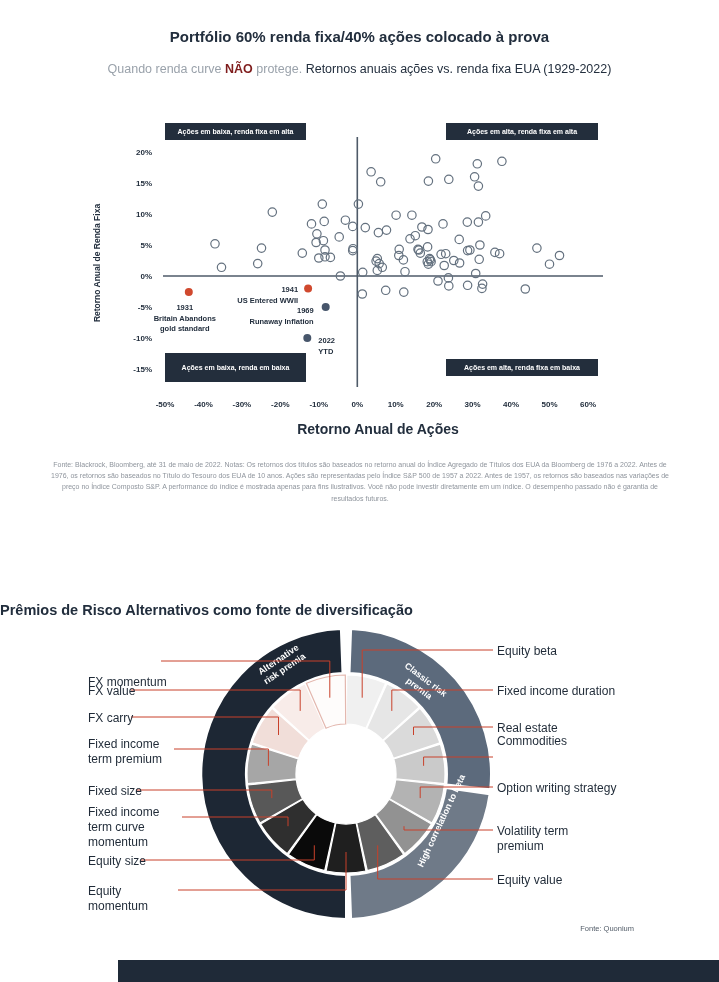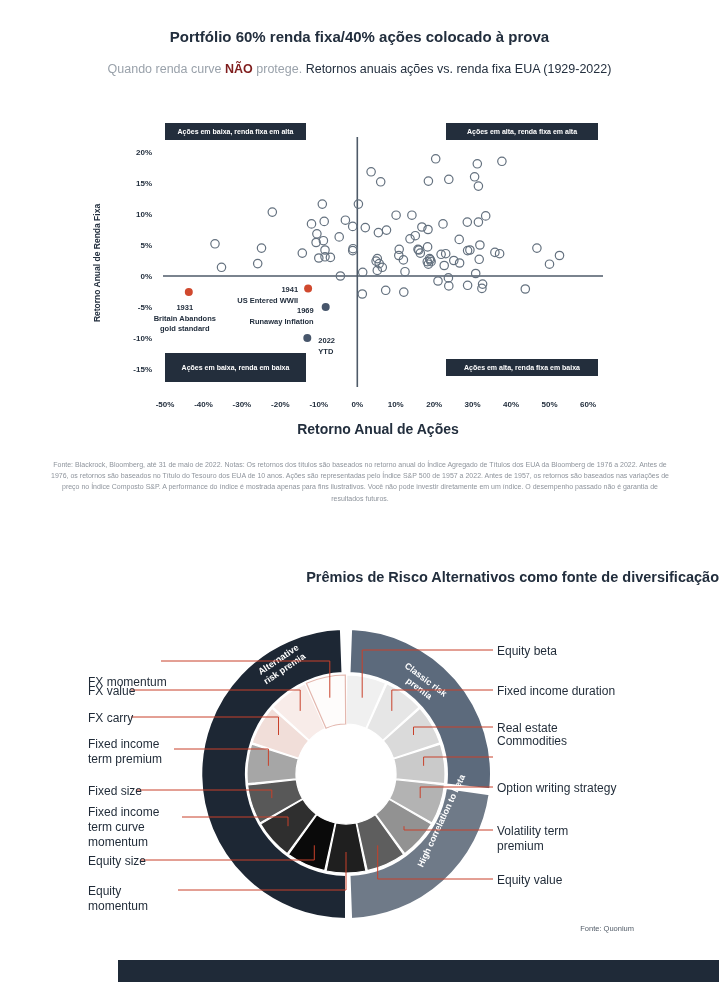--- a/index.html
+++ b/index.html
@@ -20,21 +20,21 @@
   .q-tr { left:446px; top:123px; width:152px; height:17px; }
   .q-bl { left:165px; top:353px; width:141px; height:29px; padding:0 14px; }
   .q-br { left:446px; top:359px; width:152px; height:17px; }
 
   .scatter { position:absolute; left:80px; top:115px; width:540px; height:330px; }
   .ylab { position:absolute; left:97px; top:263px; transform:translate(-50%,-50%) rotate(-90deg);
           font-size:8.5px; font-weight:bold; white-space:nowrap; color:#232f3e; }
   .xlab { position:absolute; left:378px; top:421px; transform:translateX(-50%); font-size:14px; font-weight:bold; color:#232f3e; }
   .source1 { position:absolute; left:50px; top:459px; width:620px; text-align:center; font-size:7px; line-height:1.6; color:#8e949c; }
 
-  .s2-title { position:absolute; top:569px; left:0; width:719px; text-align:right; font-size:14.5px; font-weight:bold; color:#222e3d; }
+  .s2-title { position:absolute; top:602px; left:0; width:719px; text-align:left; font-size:14.5px; font-weight:bold; color:#222e3d; }
   .donut { position:absolute; left:0; top:600px; width:719px; height:345px; }
   .donut-labels { position:absolute; left:0; top:0; width:719px; height:982px; pointer-events:none; }
   .dlabel { position:absolute; font-size:12px; color:#1f2a37; line-height:1.25; }
   .source2 { position:absolute; left:494px; top:924px; width:140px; text-align:right; font-size:7.5px; color:#525c68; }
   .bottom-bar { position:absolute; left:118px; top:960px; width:601px; height:22px; background:#1f2a38; }
 
   svg text.tick { font-size:8px; font-weight:bold; fill:#232f3e; font-family:"Liberation Sans", sans-serif; }
   svg text.ann { font-size:7.5px; font-weight:bold; fill:#232f3e; font-family:"Liberation Sans", sans-serif; }
   svg text.ringlab { font-size:9px; font-weight:bold; fill:#ffffff; font-family:"Liberation Sans", sans-serif; }
   svg circle.pt { fill:none; stroke:#64717f; stroke-width:1.2; }

